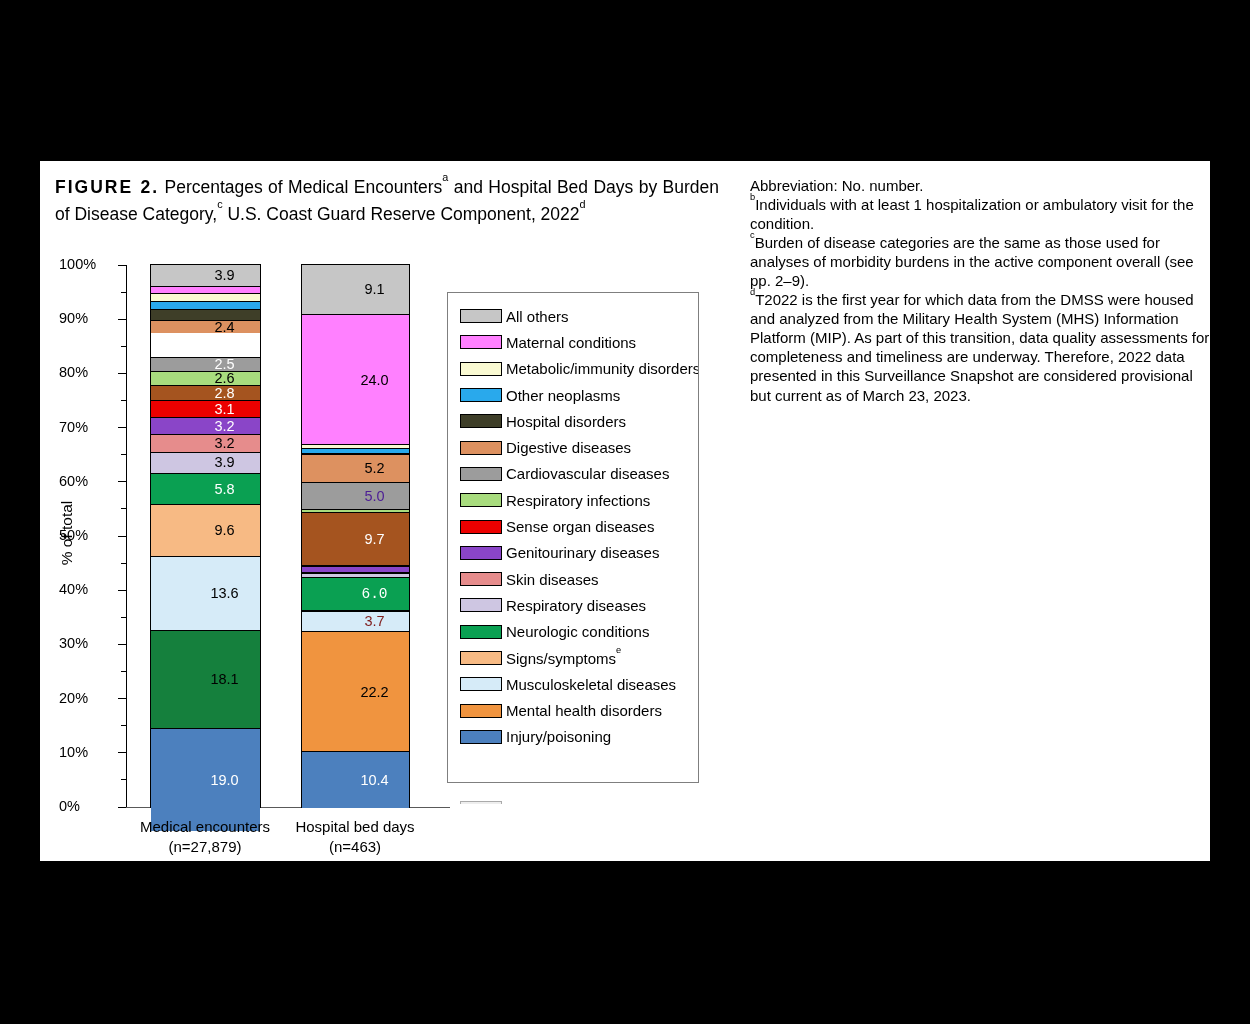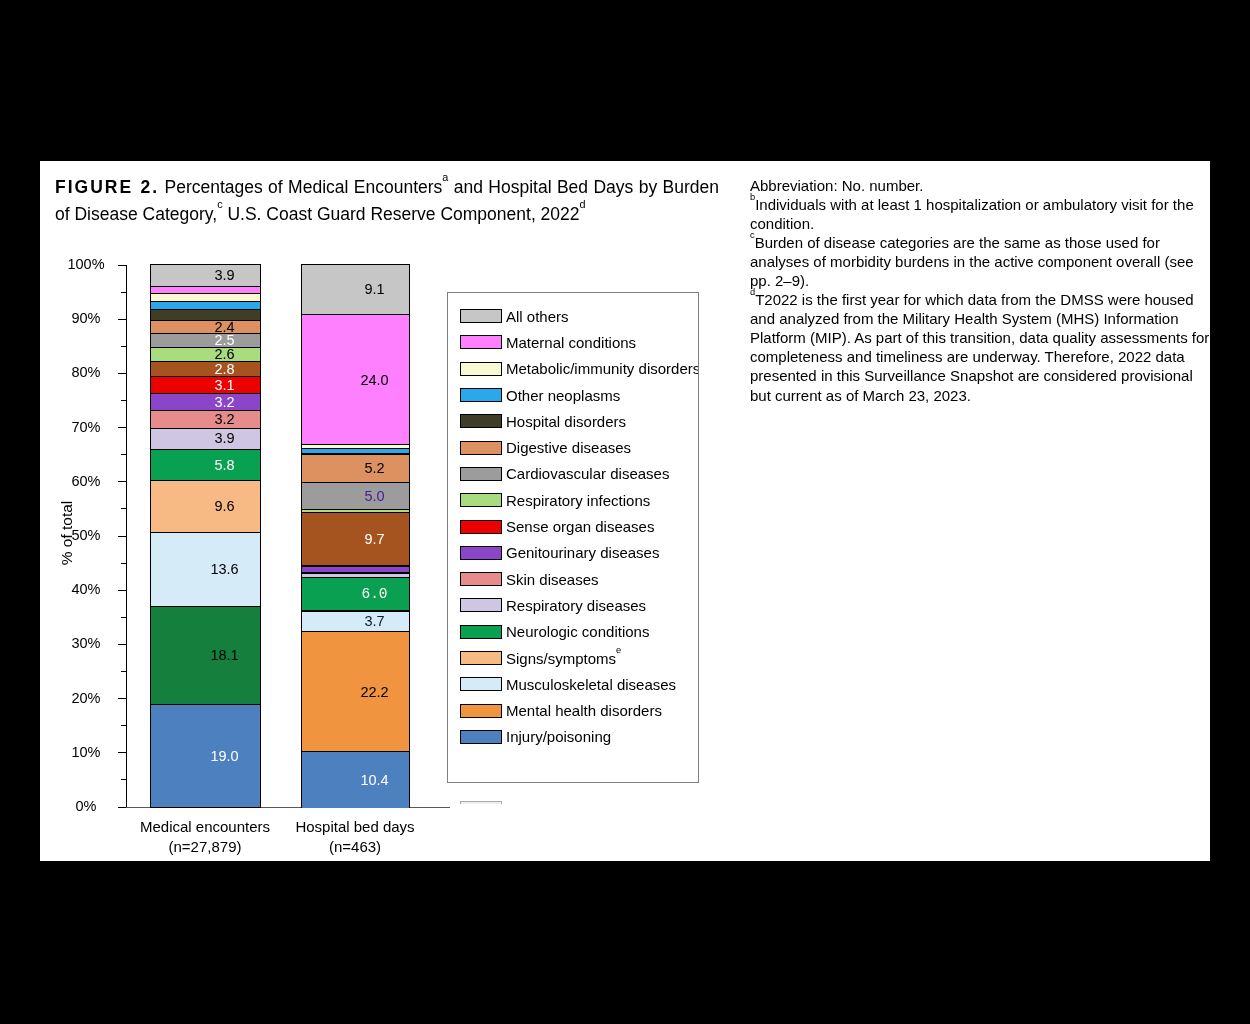--- a/index.html
+++ b/index.html
@@ -27,21 +27,21 @@
   }
   .footnotes p{margin:0;}
 
   
   .plot{position:absolute;left:87px;top:104px;width:322px;height:542px;}
   .axis-y{position:absolute;left:-1px;top:0;width:1px;height:543px;background:#000;}
   .axis-x{position:absolute;left:-1px;top:542px;width:324px;height:1px;background:#595959;}
   .tick{position:absolute;background:#000;height:1px;}
   .tick.major{left:-9px;width:8px;}
   .tick.minor{left:-6px;width:5px;}
-  .ticklab{position:absolute;left:-68px;width:54px;text-align:center;font-size:14.5px;}
+  .ticklab{position:absolute;left:-68px;width:54px;text-align:left;font-size:14.5px;}
   .ylabel{
     position:absolute;left:-52px;top:362px;width:160px;height:20px;
     transform:rotate(-90deg);font-size:15.5px;text-align:center;
   }
   .bar{
     position:absolute;top:-1px;height:542px;border:1px solid #000;
     display:flex;flex-direction:column;background:#fff;
   }
   .seg{
     position:relative;box-sizing:border-box;flex:none;
@@ -123,21 +123,21 @@
         <div class="seg" style="height: 21.14px; background: rgb(198, 198, 198);">
           <span class="seglabel" style="color: rgb(0, 0, 0);">3.9</span>
         </div>
         <div class="seg" style="height: 6.5px; background: rgb(255, 128, 255);"></div>
         <div class="seg" style="height: 8.13px; background: rgb(250, 250, 210);"></div>
         <div class="seg" style="height: 8.13px; background: rgb(41, 169, 236);"></div>
         <div class="seg" style="height: 11.38px; background: rgb(62, 62, 40);"></div>
         <div class="seg" style="height: 13.01px; background: rgb(221, 145, 96);">
           <span class="seglabel" style="color: rgb(0, 0, 0);">2.4</span>
         </div>
-        <div class="seg" style="height: 13.55px; background: rgb(156, 156, 156);">
+        <div class="seg" style="height: 13.55px; background: rgb(156, 156, 156); margin-top: 24px;">
           <span class="seglabel" style="color: rgb(255, 255, 255);">2.5</span>
         </div>
         <div class="seg" style="height: 14.09px; background: rgb(168, 220, 126);">
           <span class="seglabel" style="color: rgb(0, 0, 0);">2.6</span>
         </div>
         <div class="seg" style="height: 15.18px; background: rgb(165, 84, 31);">
           <span class="seglabel" style="color: rgb(255, 255, 255);">2.8</span>
         </div>
         <div class="seg" style="height: 16.8px; background: rgb(236, 0, 0);">
           <span class="seglabel" style="color: rgb(255, 255, 255);">3.1</span>
@@ -189,21 +189,21 @@
         </div>
         <div class="seg" style="height: 0.54px; background: rgb(236, 0, 0);"></div>
         <div class="seg" style="height: 5.96px; background: rgb(138, 69, 200);"></div>
         <div class="seg" style="height: 1.63px; background: rgb(230, 140, 140);"></div>
         <div class="seg" style="height: 4.34px; background: rgb(206, 198, 226);"></div>
         <div class="seg" style="height: 32.52px; background: rgb(10, 160, 82);">
           <span class="seglabel" style="color: rgb(255, 255, 255); font-family: Liberation Mono, monospace;">6.0</span>
         </div>
         <div class="seg" style="height: 1.08px; background: rgb(247, 186, 132);"></div>
         <div class="seg" style="height: 20.05px; background: rgb(214, 235, 248);">
-          <span class="seglabel" style="color: #0f172a;">3.7</span>
+          <span class="seglabel" style="color: #7f1d1d;">3.7</span>
         </div>
         <div class="seg" style="height: 120.32px; background: rgb(240, 148, 63);">
           <span class="seglabel" style="color: rgb(0, 0, 0);">22.2</span>
         </div>
         <div class="seg" style="height: 56.37px; background: rgb(76, 128, 190);">
           <span class="seglabel" style="color: rgb(255, 255, 255);">10.4</span>
         </div>
       </div>
     </div>
 

